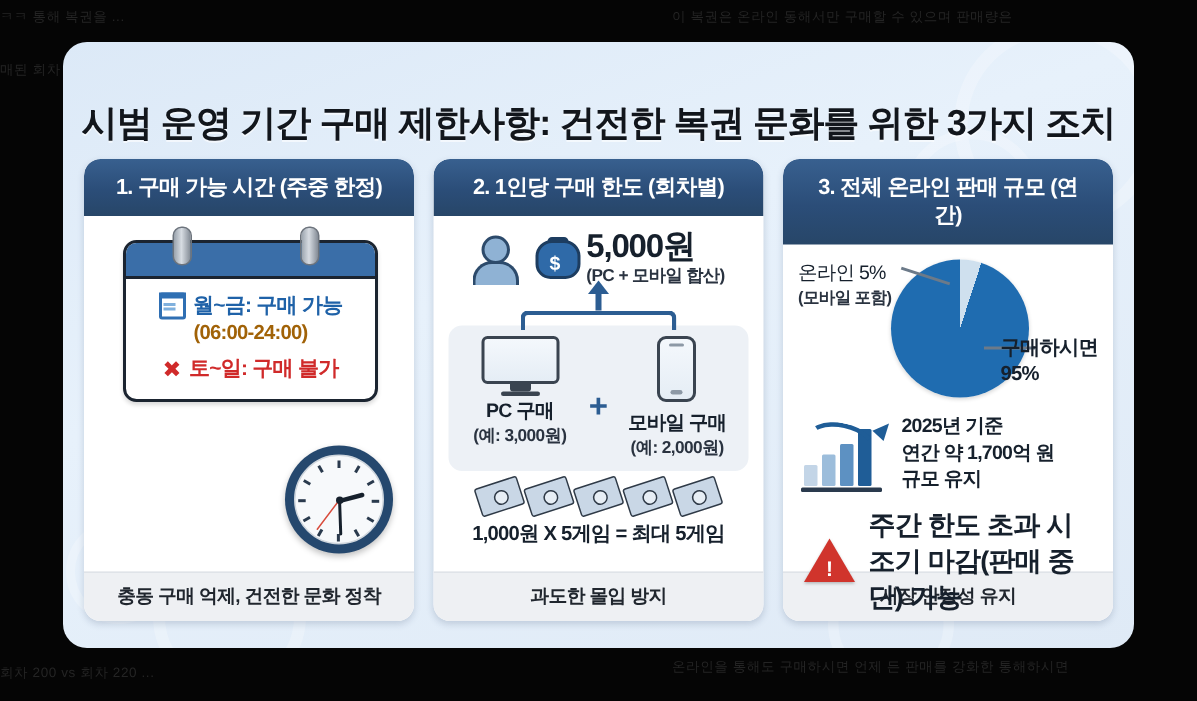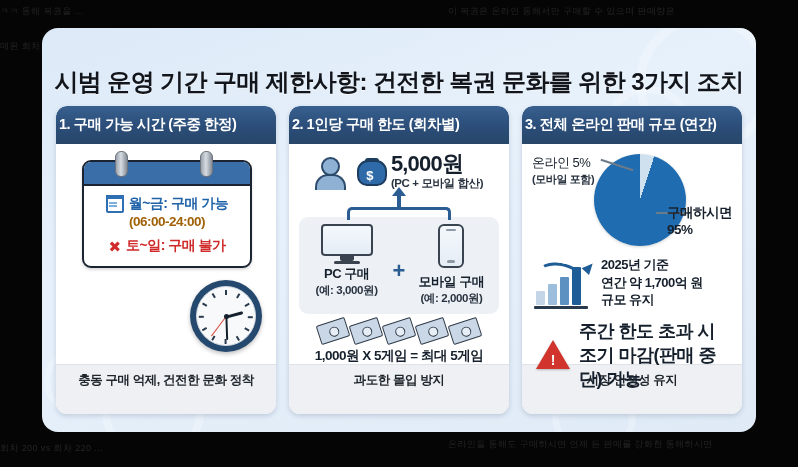--- a/index.html
+++ b/index.html
@@ -51,29 +51,29 @@
     display:flex;gap:13px;
   }
   .panel{
     flex:1;background:#ffffff;border-radius:11px;
     box-shadow:0 2px 5px rgba(25,50,90,.18);
     overflow:hidden;display:flex;flex-direction:column;
     height:308px;
   }
   .panel-head{
     background:linear-gradient(180deg,#38608f 0%,#2b4d78 55%,#274668 100%);
-    color:#fff;font-size:14.5px;font-weight:bold;
-    padding:9px 3px 10px;letter-spacing:-.5px;
+    color:#fff;font-size:14.5px;font-weight:bold;text-align:center;
+    padding:9px 16px 10px;letter-spacing:-.5px;
     border-radius:11px 11px 0 0;
   }
   .panel-body{flex:1;position:relative;}
   .panel-foot{
     background:#eef0f3;border-top:1px solid #dfe3e8;
     text-align:center;font-size:12.5px;font-weight:bold;color:#20262e;
-    padding:7px 4px 25px;letter-spacing:-.4px;
+    padding:7px 4px 8px;letter-spacing:-.4px;
   }
 
   
   .cal-wrap{position:absolute;left:26px;top:16px;width:170px;}
   .ring{position:absolute;width:11px;height:24px;border-radius:6px;
         background:linear-gradient(90deg,#9aa3ad,#d7dce2 45%,#848c96);
         border:1px solid #6d747d;top:-9px;z-index:3;}
   .ring.r1{left:33px;} .ring.r2{left:118px;}
   .cal{position:relative;border:2.5px solid #1b2430;border-radius:9px;
        background:#fff;overflow:hidden;box-shadow:0 2px 3px rgba(0,0,0,.15);}

